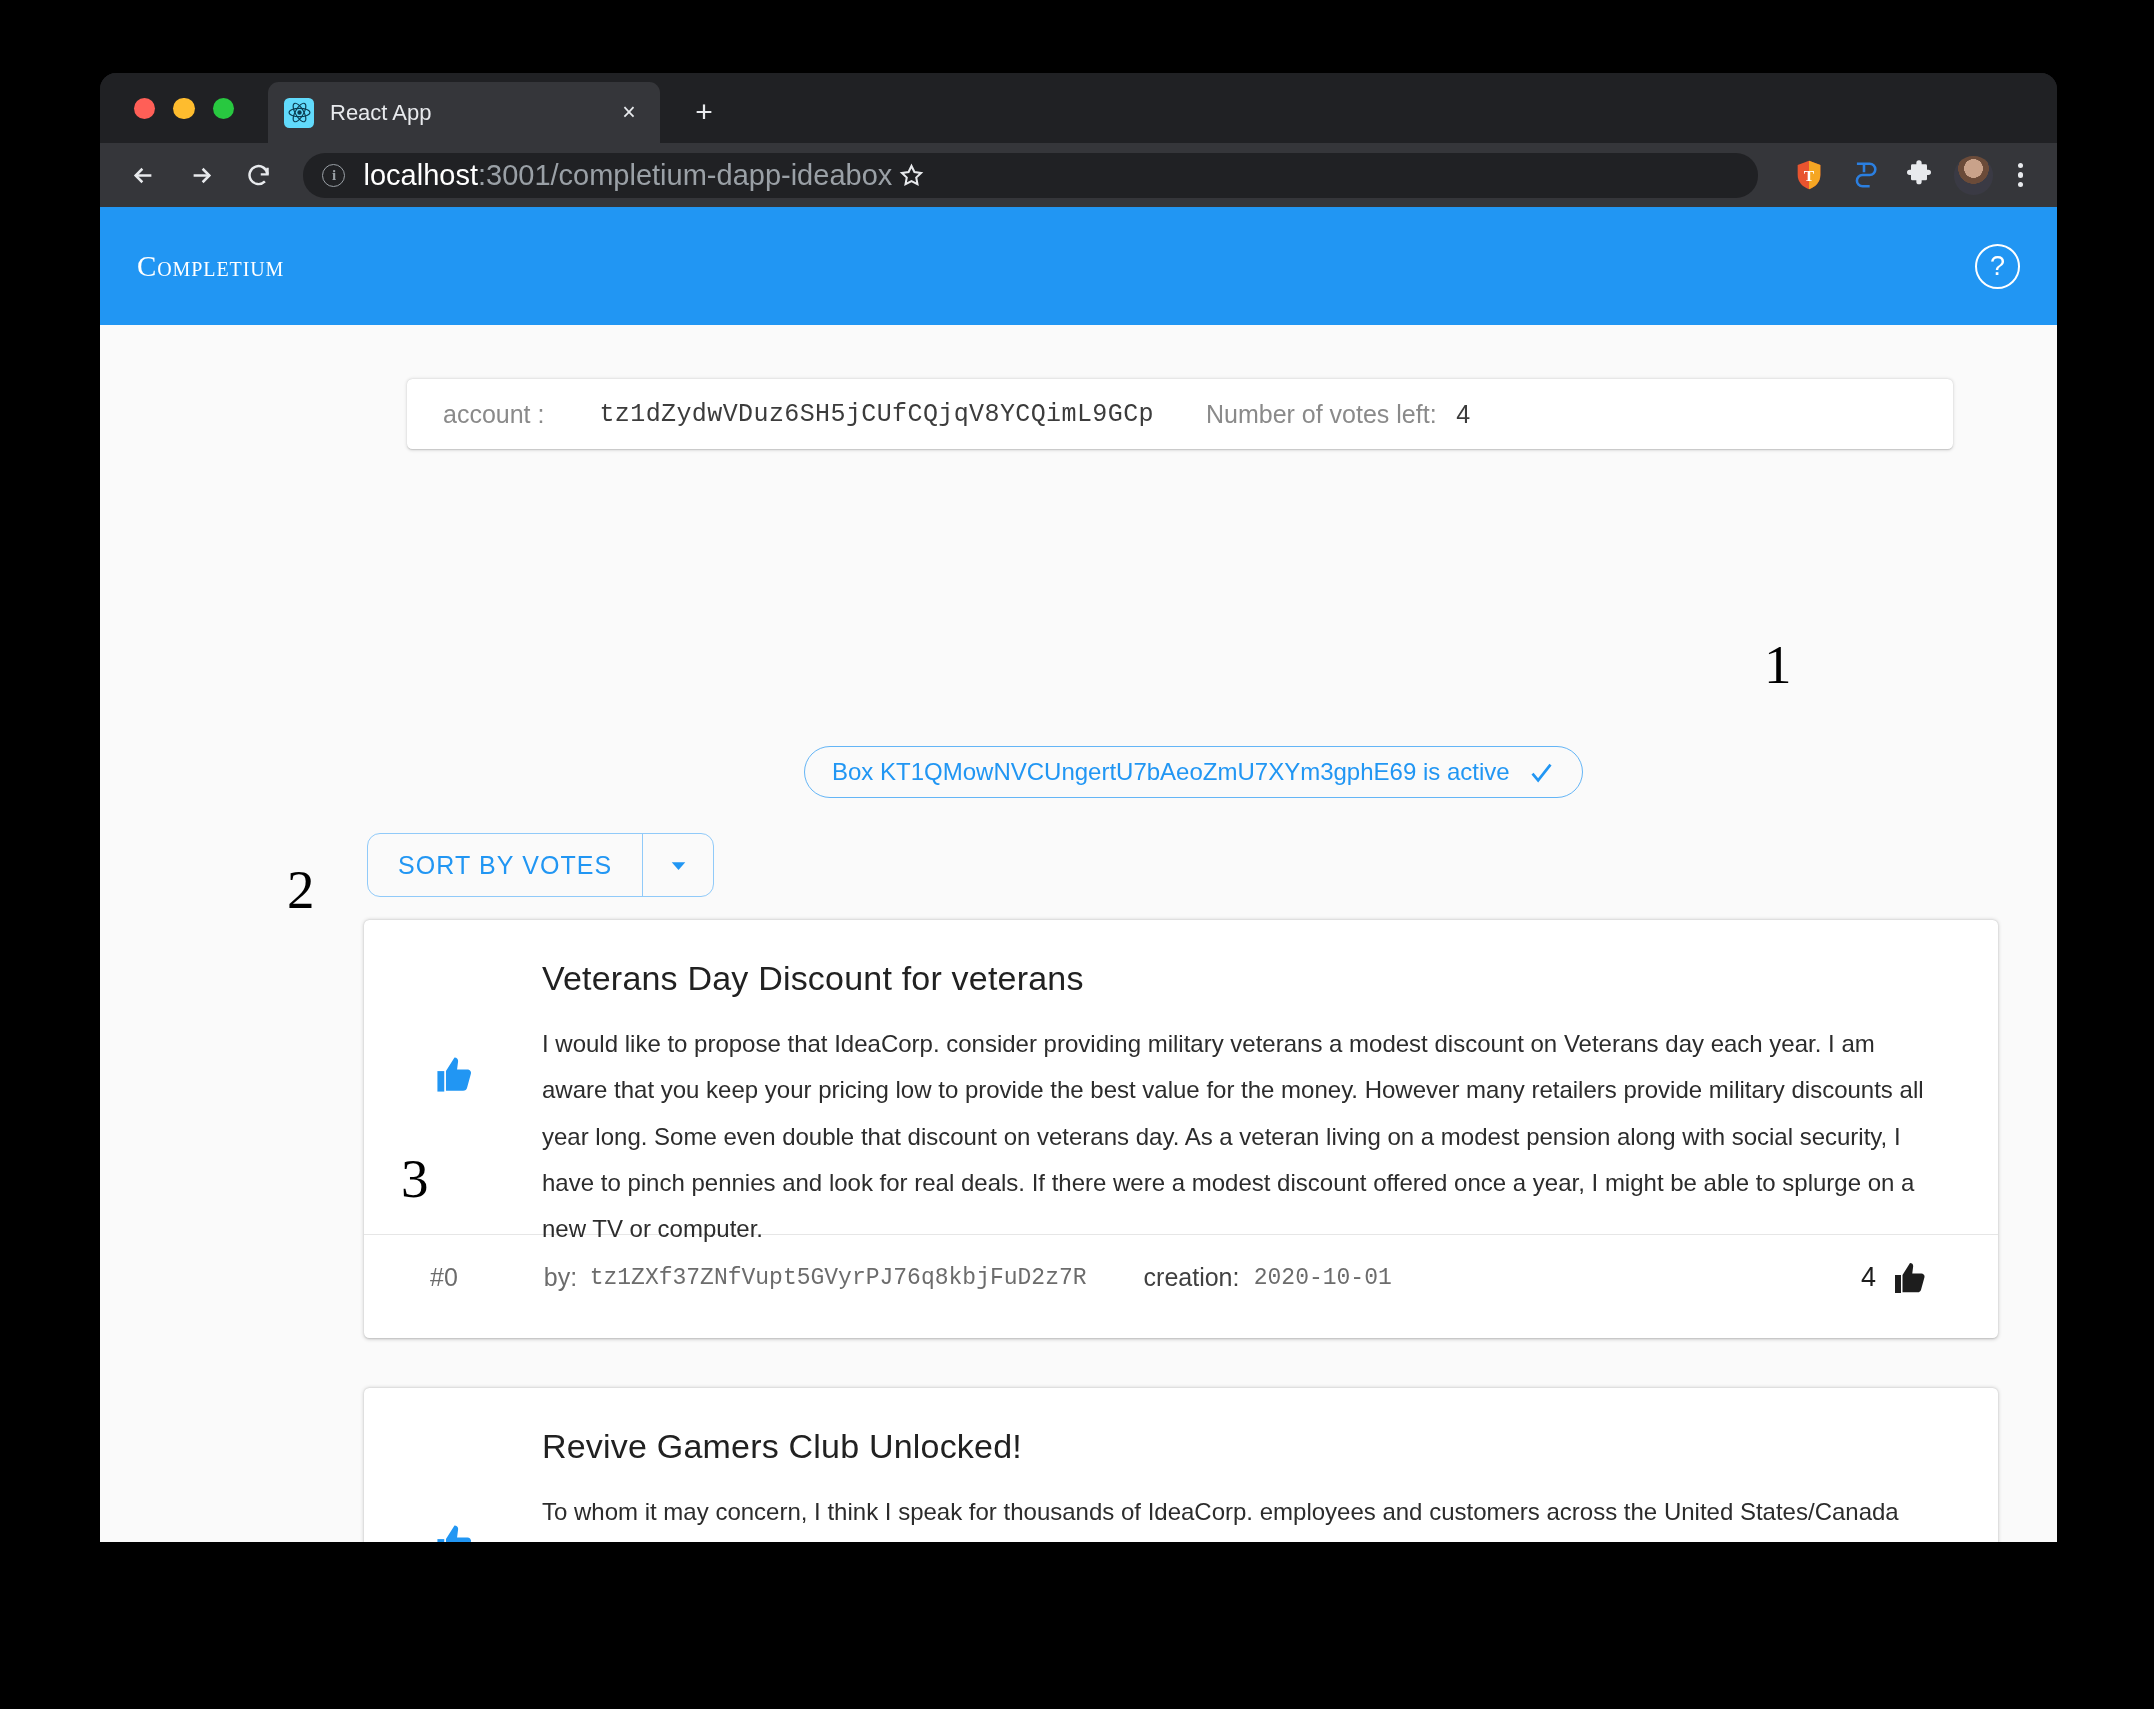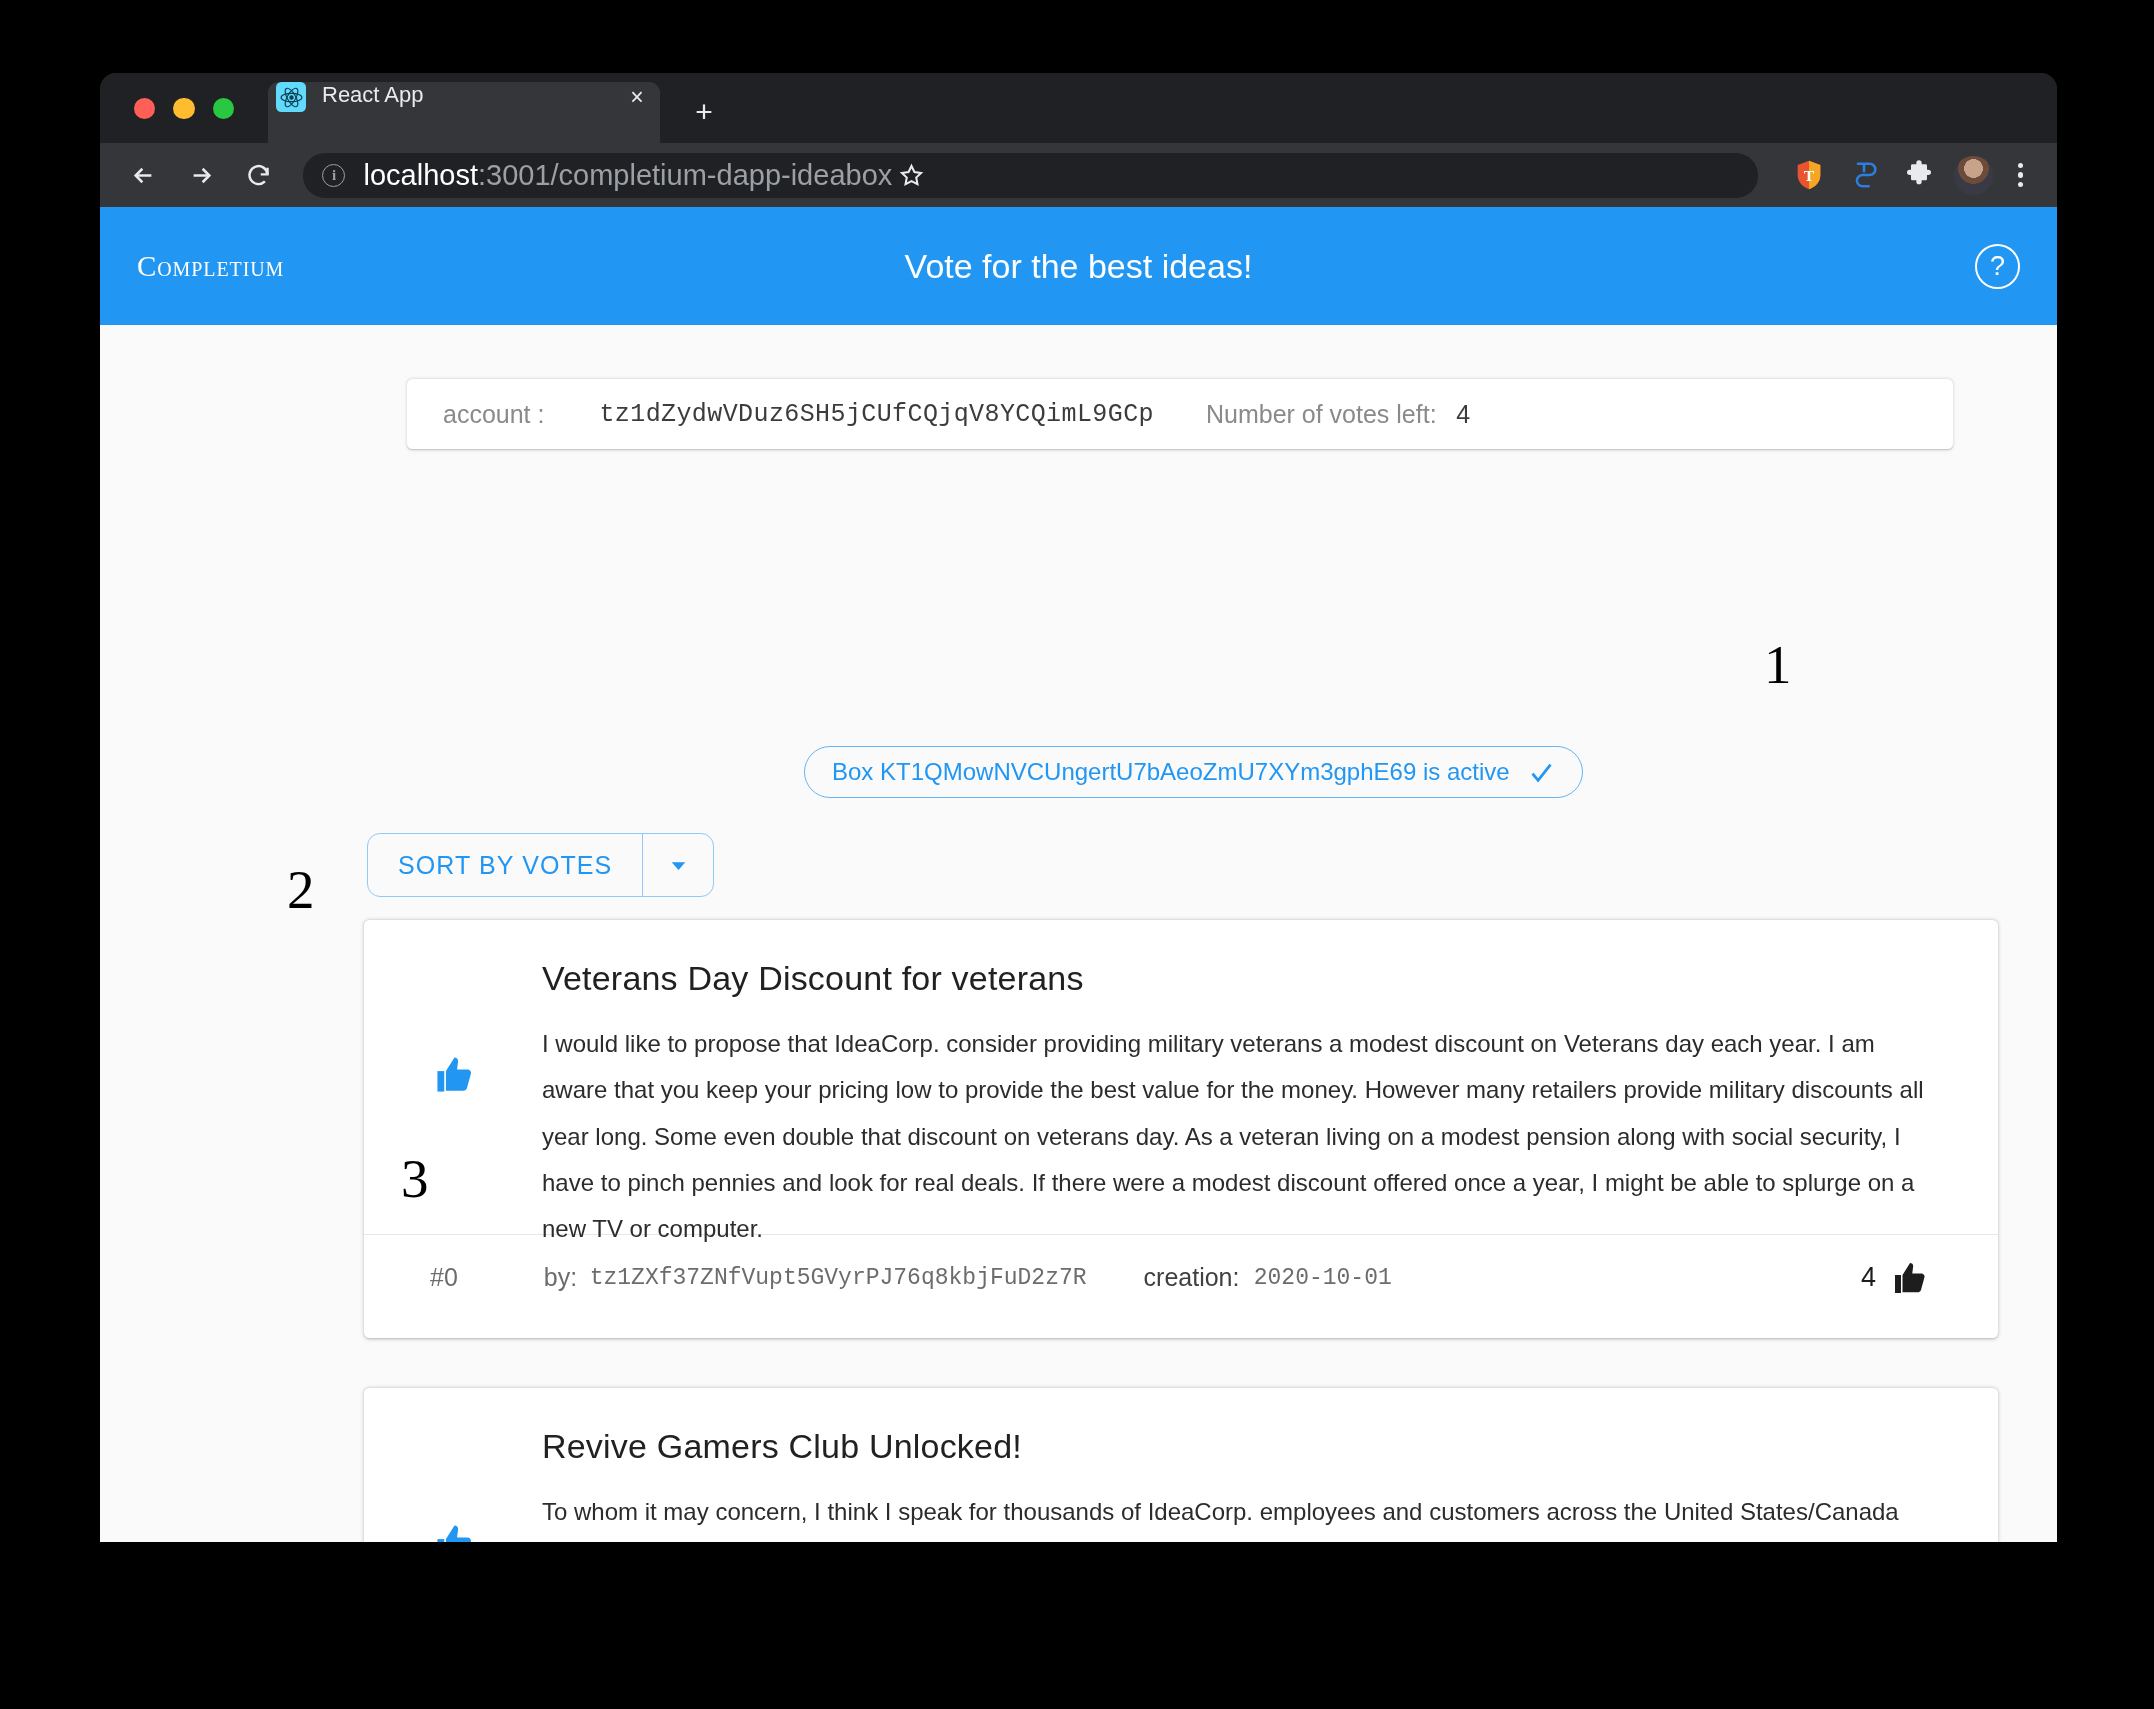--- a/index.html
+++ b/index.html
@@ -34,22 +34,22 @@
   .light.red { background: #ff5f57; }
   .light.yellow { background: #febc2e; }
   .light.green { background: #28c840; }
 
   #browser-tab {
     position: absolute;
     left: 168px; top: 9px;
     width: 392px; height: 61px;
     background: #35363a;
     border-radius: 10.7px 10.7px 0 0;
-    display: flex; 
-    padding: 0 8px;
+    display: flex; align-items: center;
+    padding: 0 16px;
   }
   #tab-favicon {
     width: 30px; height: 30px; border-radius: 5.3px;
     background: #61dafb;
     display: flex; align-items: center; justify-content: center;
     flex: 0 0 auto;
   }
   #tab-favicon svg { width: 25px; height: 25px; }
   #tab-title {
     color: #e8eaed; font-size: 22px;
@@ -391,21 +391,20 @@
         <i></i>
         <i></i>
         <i></i>
       </span>
   </div>
 
   <div id="app-viewport">
 
     <div id="app-header">
       <span id="brand">Completium</span>
-      <span id="app-title">Vote for the best ideas!</span>
       <span id="help-btn">?</span>
     </div>
 
     <div id="account-bar">
       <span id="account-label">account :</span>
       <span id="account-address">tz1dZydwVDuz6SH5jCUfCQjqV8YCQimL9GCp</span>
       <span id="votes-left-label">Number of votes left:</span>
       <span id="votes-left-value">4</span>
     </div>
 

